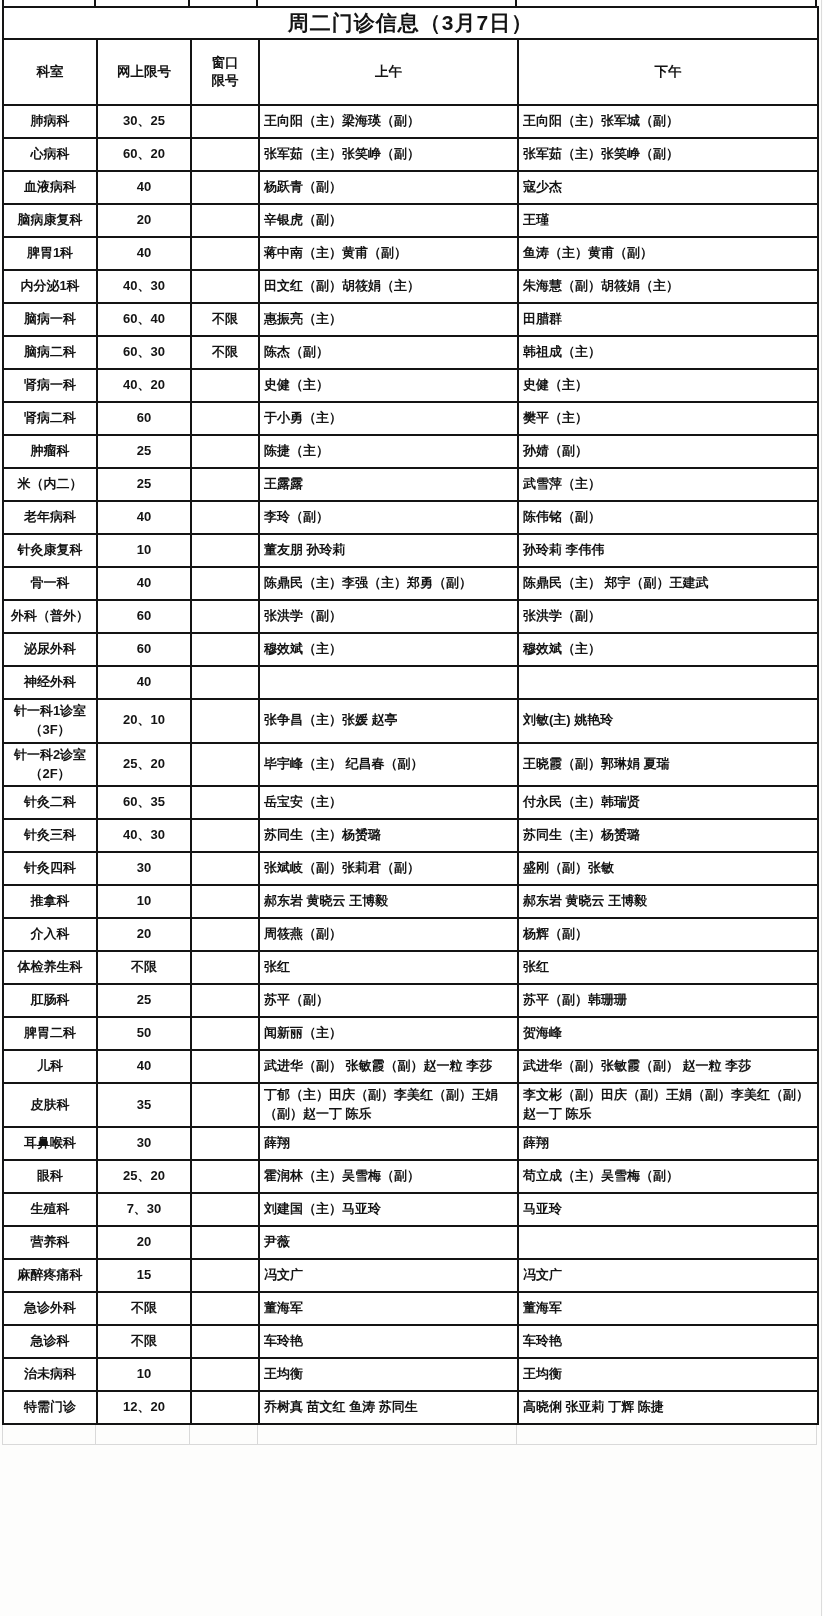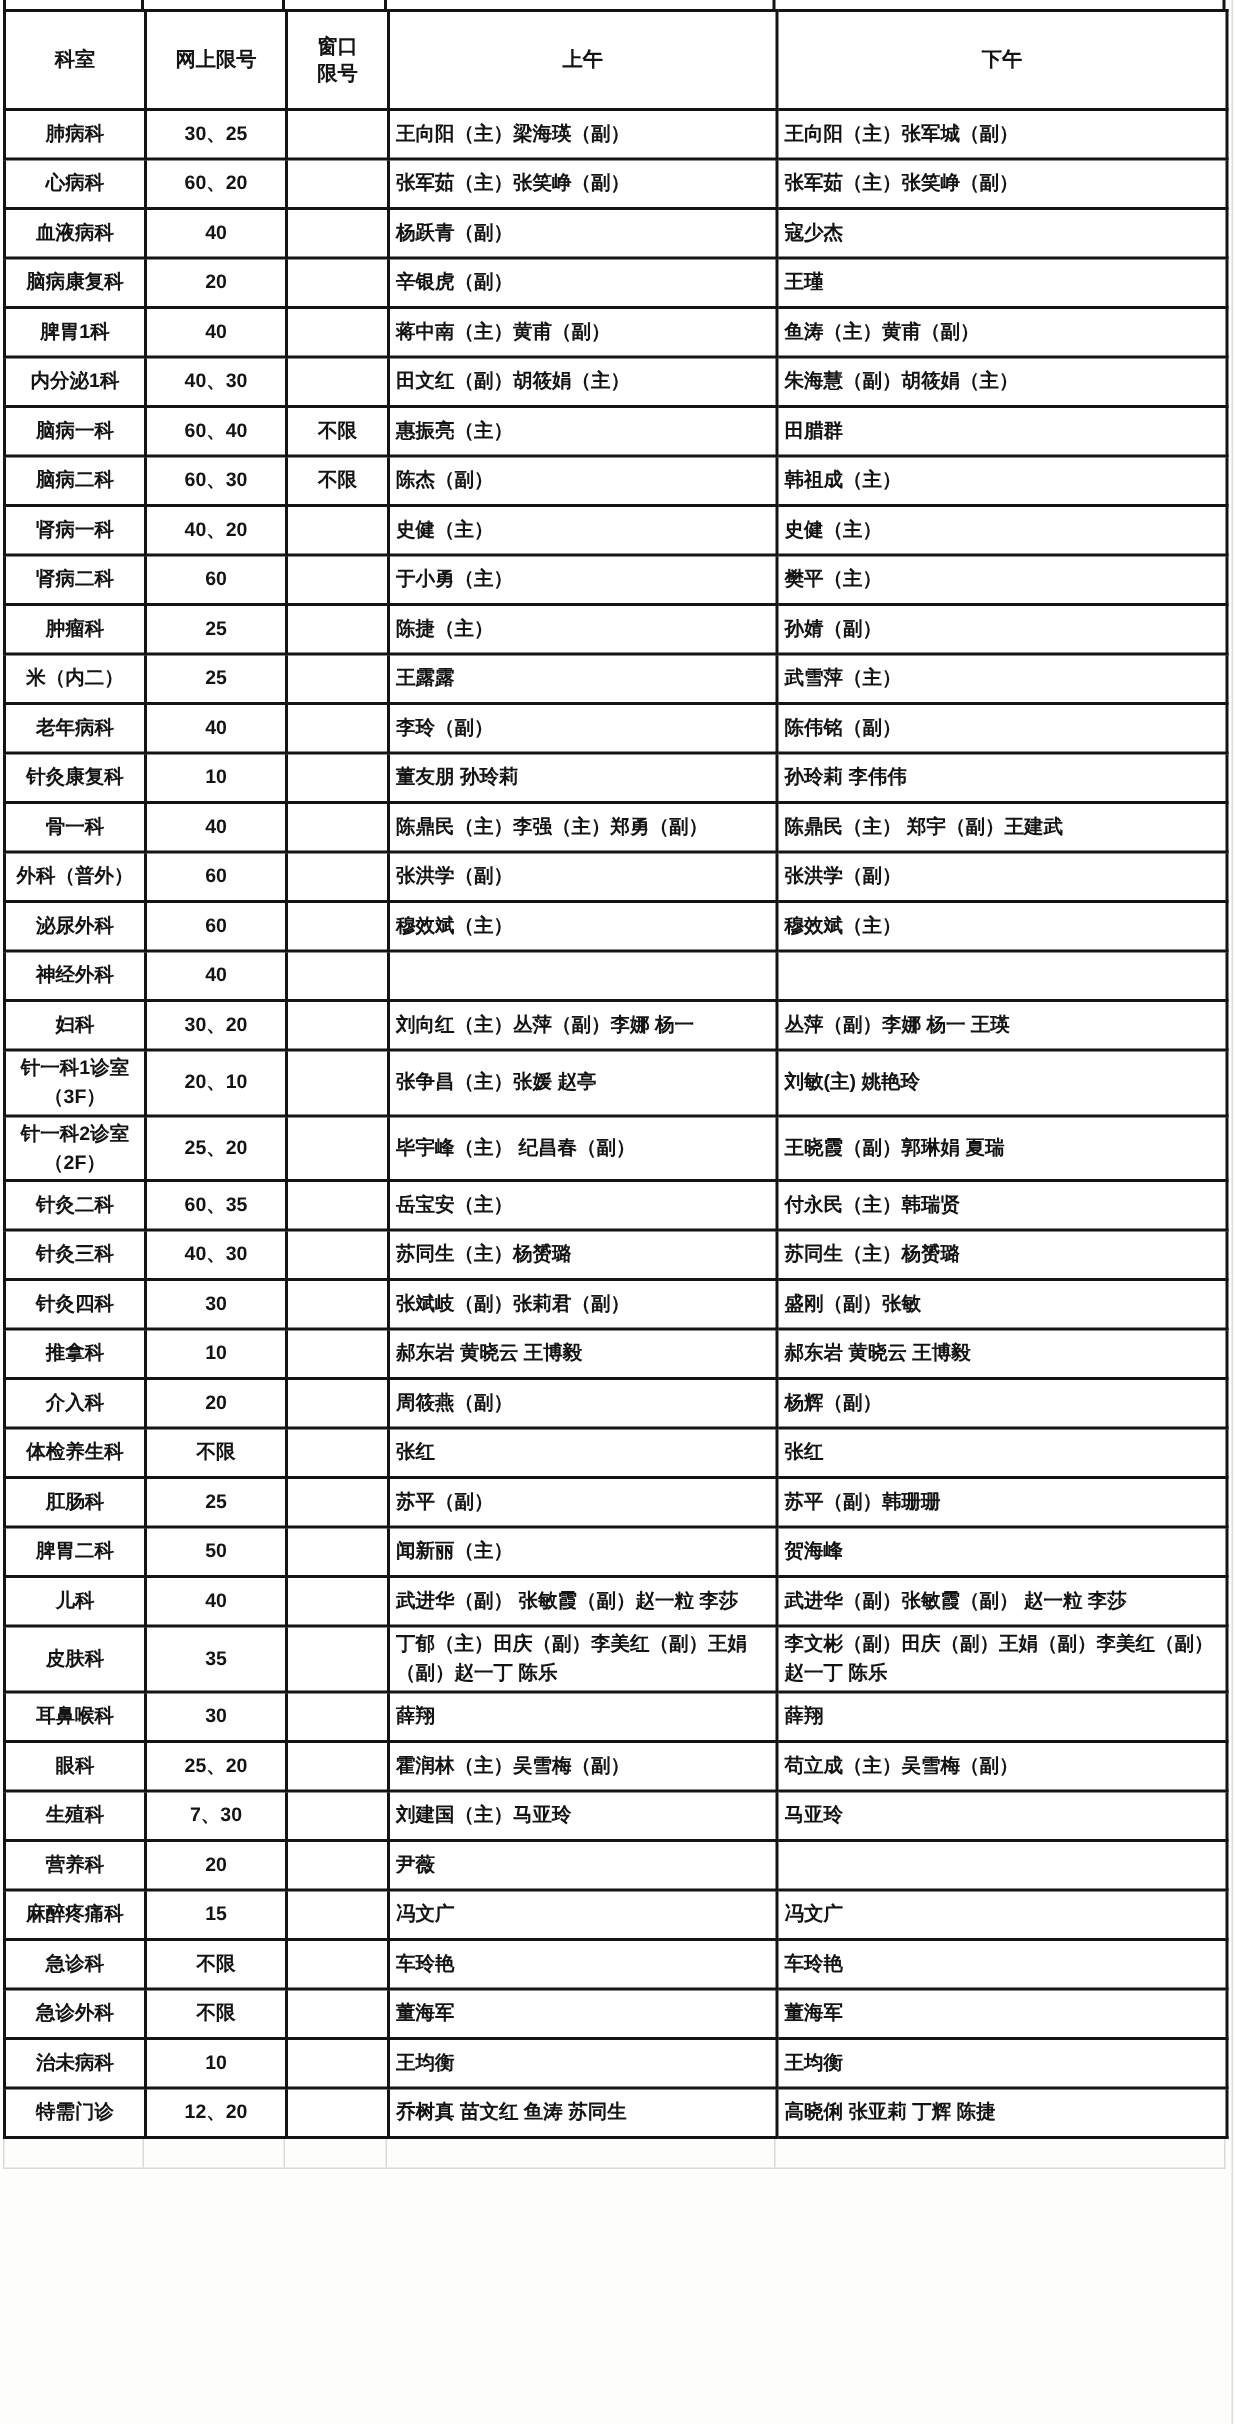--- a/index.html
+++ b/index.html
@@ -78,20 +78,23 @@
   <table class="sched">
     <colgroup>
       <col style="width:94px">
       <col style="width:94px">
       <col style="width:68px">
       <col style="width:259px">
       <col style="width:300px">
     </colgroup>
     <thead>
       <tr>
+        <th class="title-cell" colspan="5">周二门诊信息（3月7日）</th>
+      </tr>
+      <tr>
         <th class="colhead">科室</th>
         <th class="colhead">网上限号</th>
         <th class="colhead">窗口限号</th>
         <th class="colhead">上午</th>
         <th class="colhead">下午</th>
       </tr>
     </thead>
     <tbody>
         <tr>
           <td class="c-dept">肺病科</td>
@@ -213,27 +216,20 @@
           <td class="c-pm">穆效斌（主）</td>
         </tr>
         <tr>
           <td class="c-dept">神经外科</td>
           <td class="c-online">40</td>
           <td class="c-window"></td>
           <td class="c-am"></td>
           <td class="c-pm"></td>
         </tr>
         <tr>
-          <td class="c-dept">妇科</td>
-          <td class="c-online">30、20</td>
-          <td class="c-window"></td>
-          <td class="c-am">刘向红（主）丛萍（副）李娜 杨一</td>
-          <td class="c-pm">丛萍（副）李娜 杨一 王瑛</td>
-        </tr>
-        <tr>
           <td class="c-dept">针一科1诊室（3F）</td>
           <td class="c-online">20、10</td>
           <td class="c-window"></td>
           <td class="c-am">张争昌（主）张媛 赵亭</td>
           <td class="c-pm">刘敏(主) 姚艳玲</td>
         </tr>
         <tr>
           <td class="c-dept">针一科2诊室（2F）</td>
           <td class="c-online">25、20</td>
           <td class="c-window"></td>
@@ -339,32 +335,32 @@
           <td class="c-pm"></td>
         </tr>
         <tr>
           <td class="c-dept">麻醉疼痛科</td>
           <td class="c-online">15</td>
           <td class="c-window"></td>
           <td class="c-am">冯文广</td>
           <td class="c-pm">冯文广</td>
         </tr>
         <tr>
+          <td class="c-dept">急诊外科</td>
+          <td class="c-online">不限</td>
+          <td class="c-window"></td>
+          <td class="c-am">董海军</td>
+          <td class="c-pm">董海军</td>
+        </tr>
+        <tr>
           <td class="c-dept">急诊科</td>
           <td class="c-online">不限</td>
           <td class="c-window"></td>
           <td class="c-am">车玲艳</td>
           <td class="c-pm">车玲艳</td>
-        </tr>
-        <tr>
-          <td class="c-dept">急诊外科</td>
-          <td class="c-online">不限</td>
-          <td class="c-window"></td>
-          <td class="c-am">董海军</td>
-          <td class="c-pm">董海军</td>
         </tr>
         <tr>
           <td class="c-dept">治未病科</td>
           <td class="c-online">10</td>
           <td class="c-window"></td>
           <td class="c-am">王均衡</td>
           <td class="c-pm">王均衡</td>
         </tr>
         <tr>
           <td class="c-dept">特需门诊</td>

